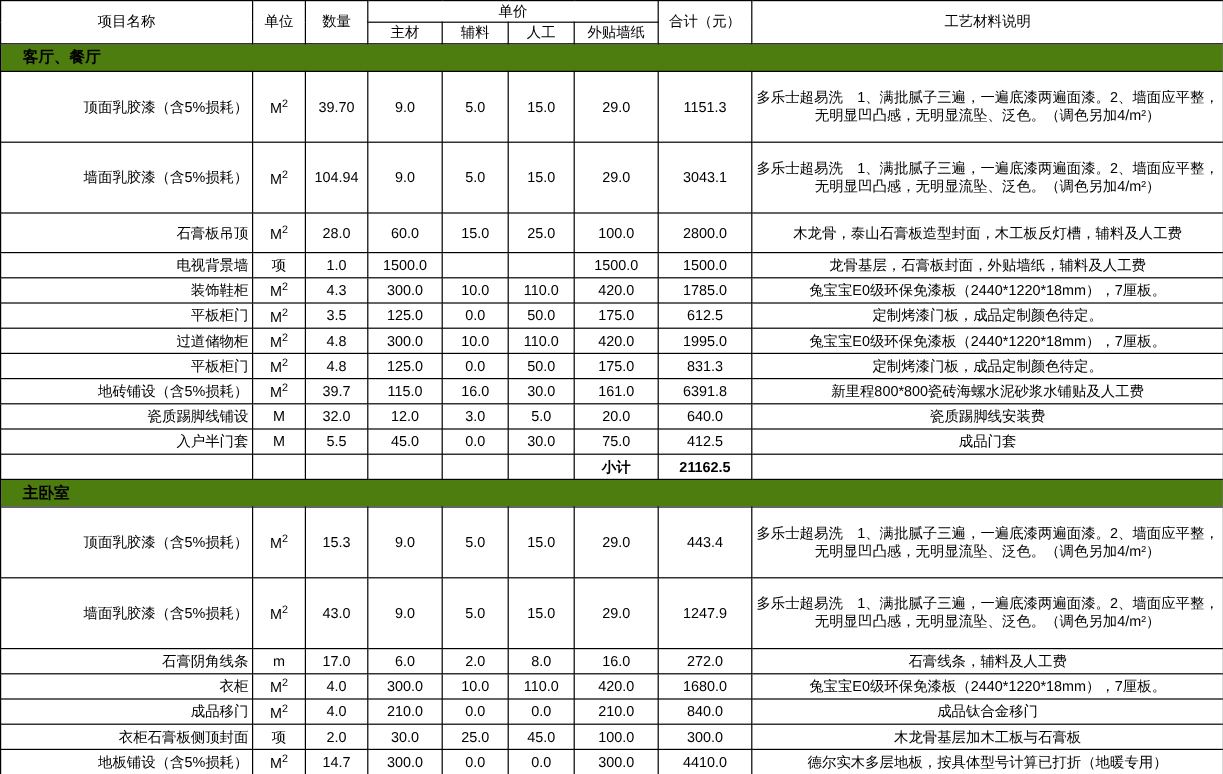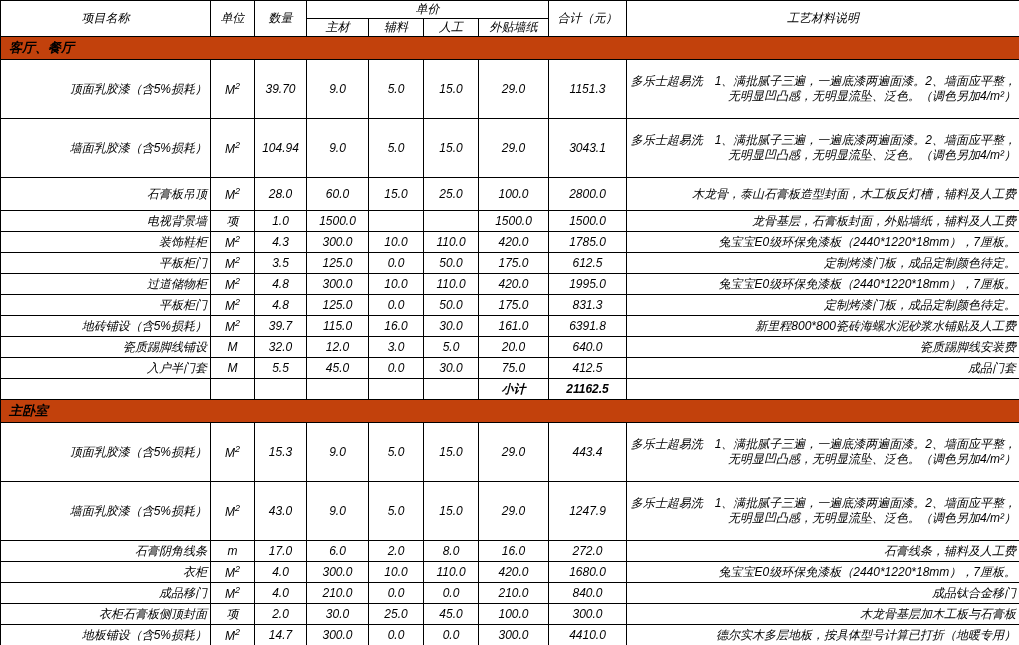--- a/index.html
+++ b/index.html
@@ -10,21 +10,20 @@
   body {
     font-family: "Liberation Sans", "DejaVu Sans", sans-serif;
     font-size: 12px;
     color: #000;
   }
   #sheet {
     width: 1019px;
     height: 645px;
     overflow: hidden;
     position: relative;
-    font-style: italic;
   }
   table.budget {
     border-collapse: collapse;
     table-layout: fixed;
     width: 1019px;
   }
   table.budget td, table.budget th {
     border: 1px solid #000;
     padding: 1px 3px;
     font-weight: normal;
@@ -45,29 +44,29 @@
   col.c8 { width: 393px; }
 
   th.hdr {
     text-align: center;
     font-weight: bold;
     font-size: 13px;
   }
   .center { text-align: center; }
 
   tr.section td {
-    background: #c2410c;
+    background: #4d7c0f;
     font-weight: bold;
     font-size: 13px;
     text-align: left;
-    padding-left: 8px;
+    padding-left: 18px;
     height: 20px;
   }
   td.desc {
-    text-align: right;
+    text-align: center;
     font-size: 12px;
     line-height: 1.28;
     padding: 2px 3px;
   }
   td.name {
     text-align: right;
     padding-left: 4px;
   }
   sup { font-size: 9px; vertical-align: super; }
   tr.tall td { height: 56px; }

